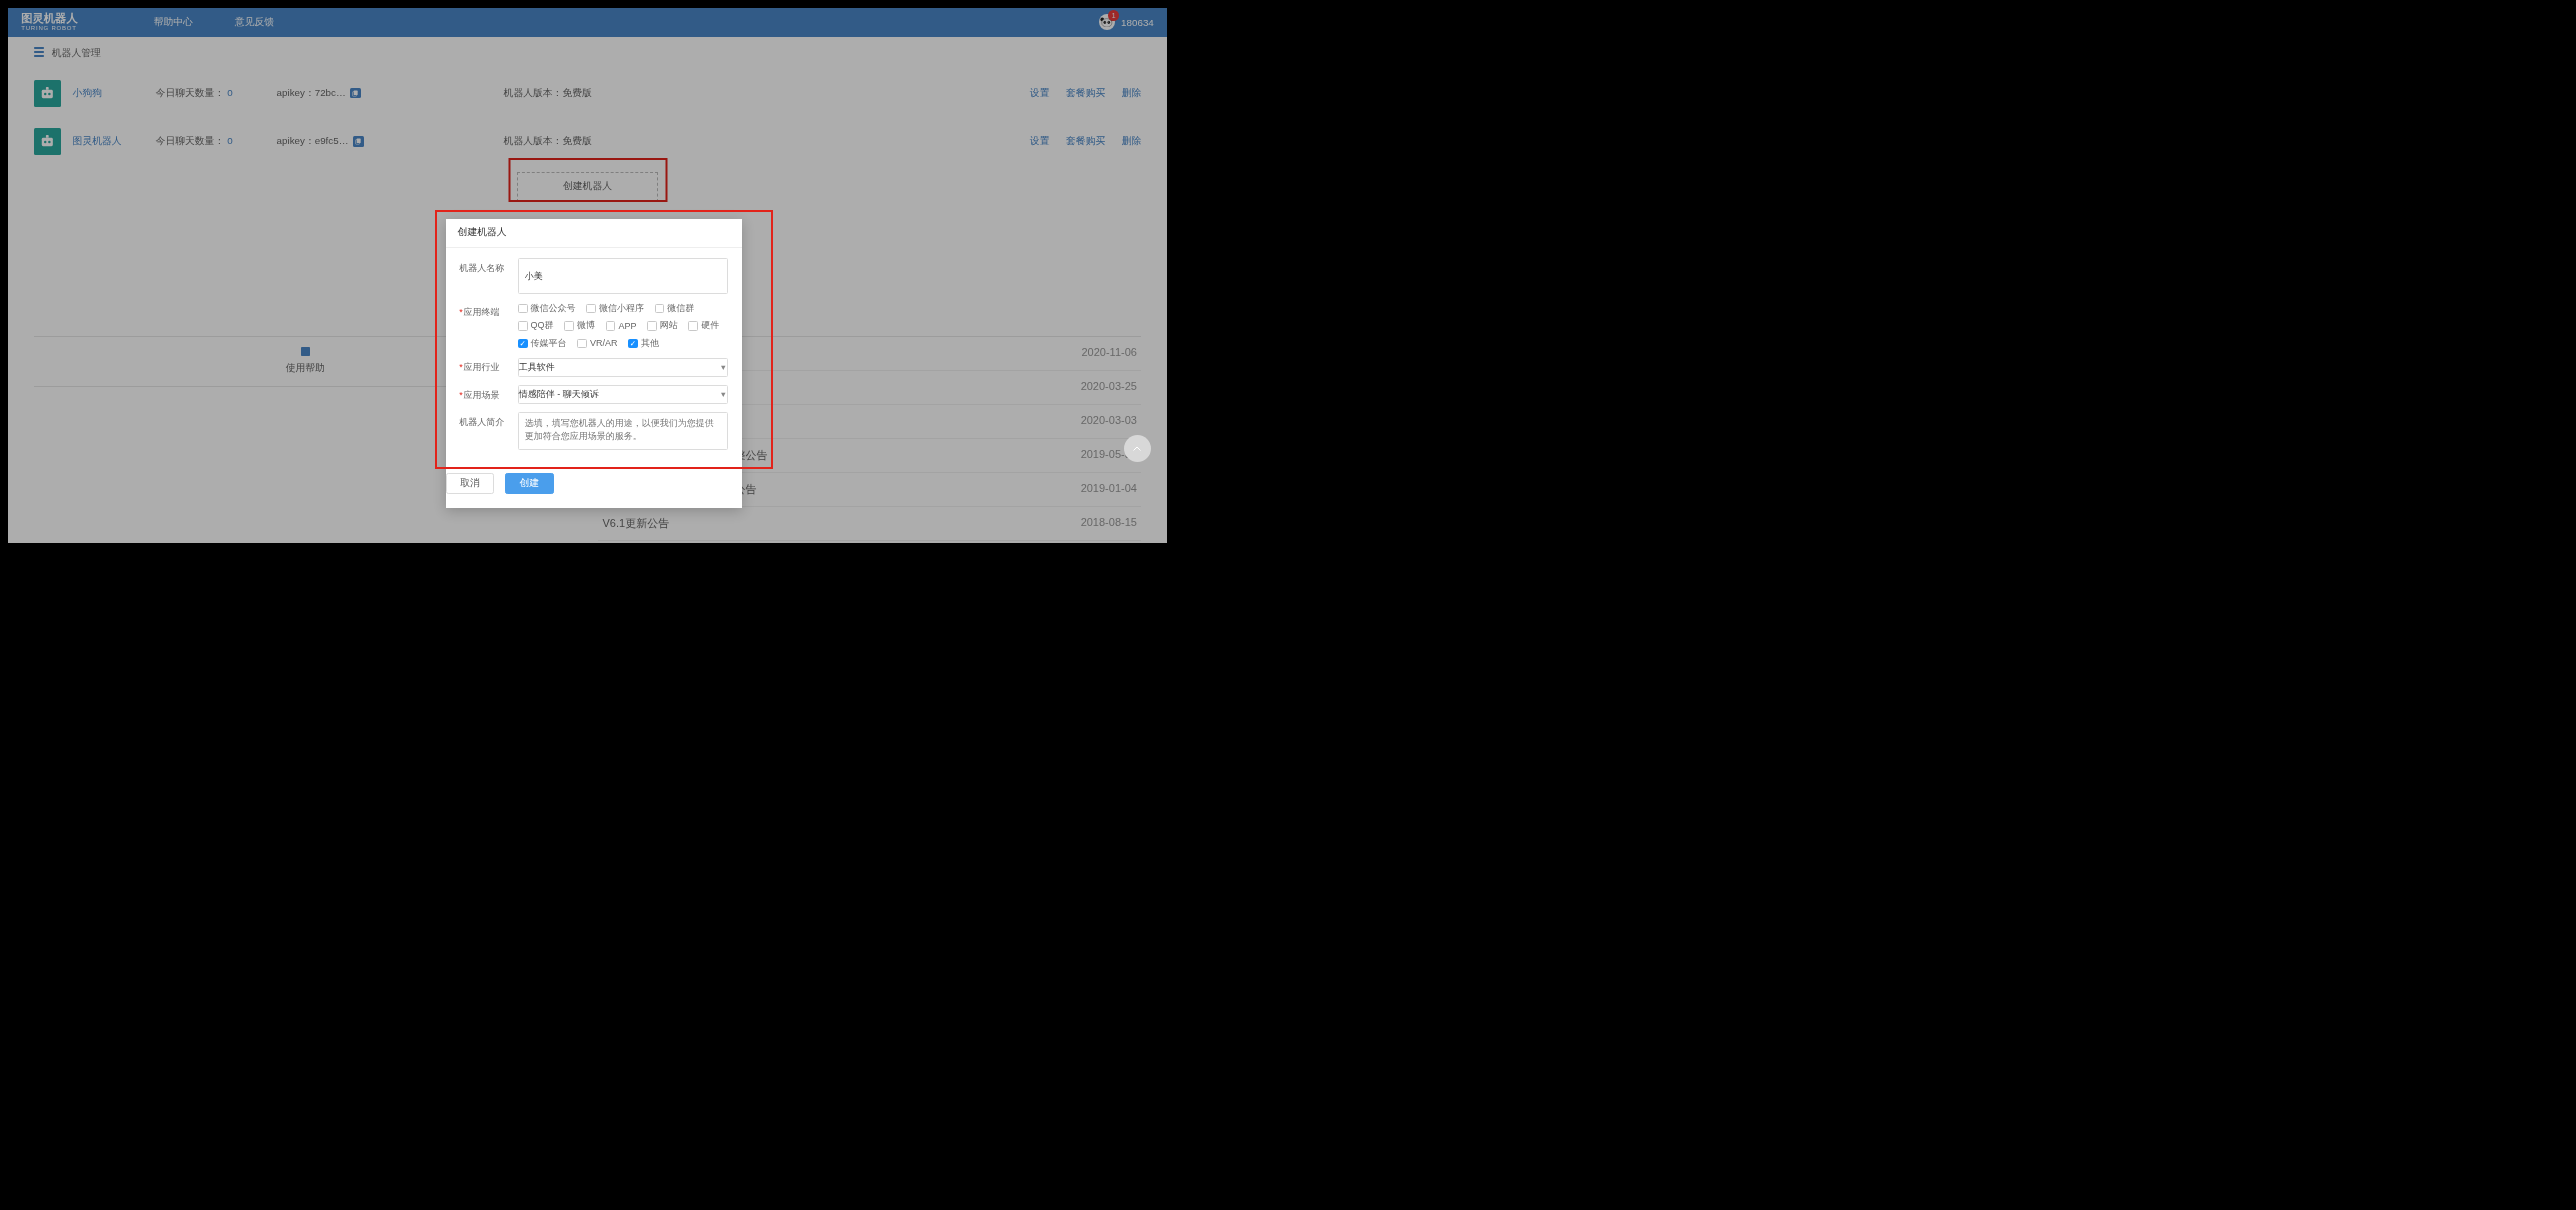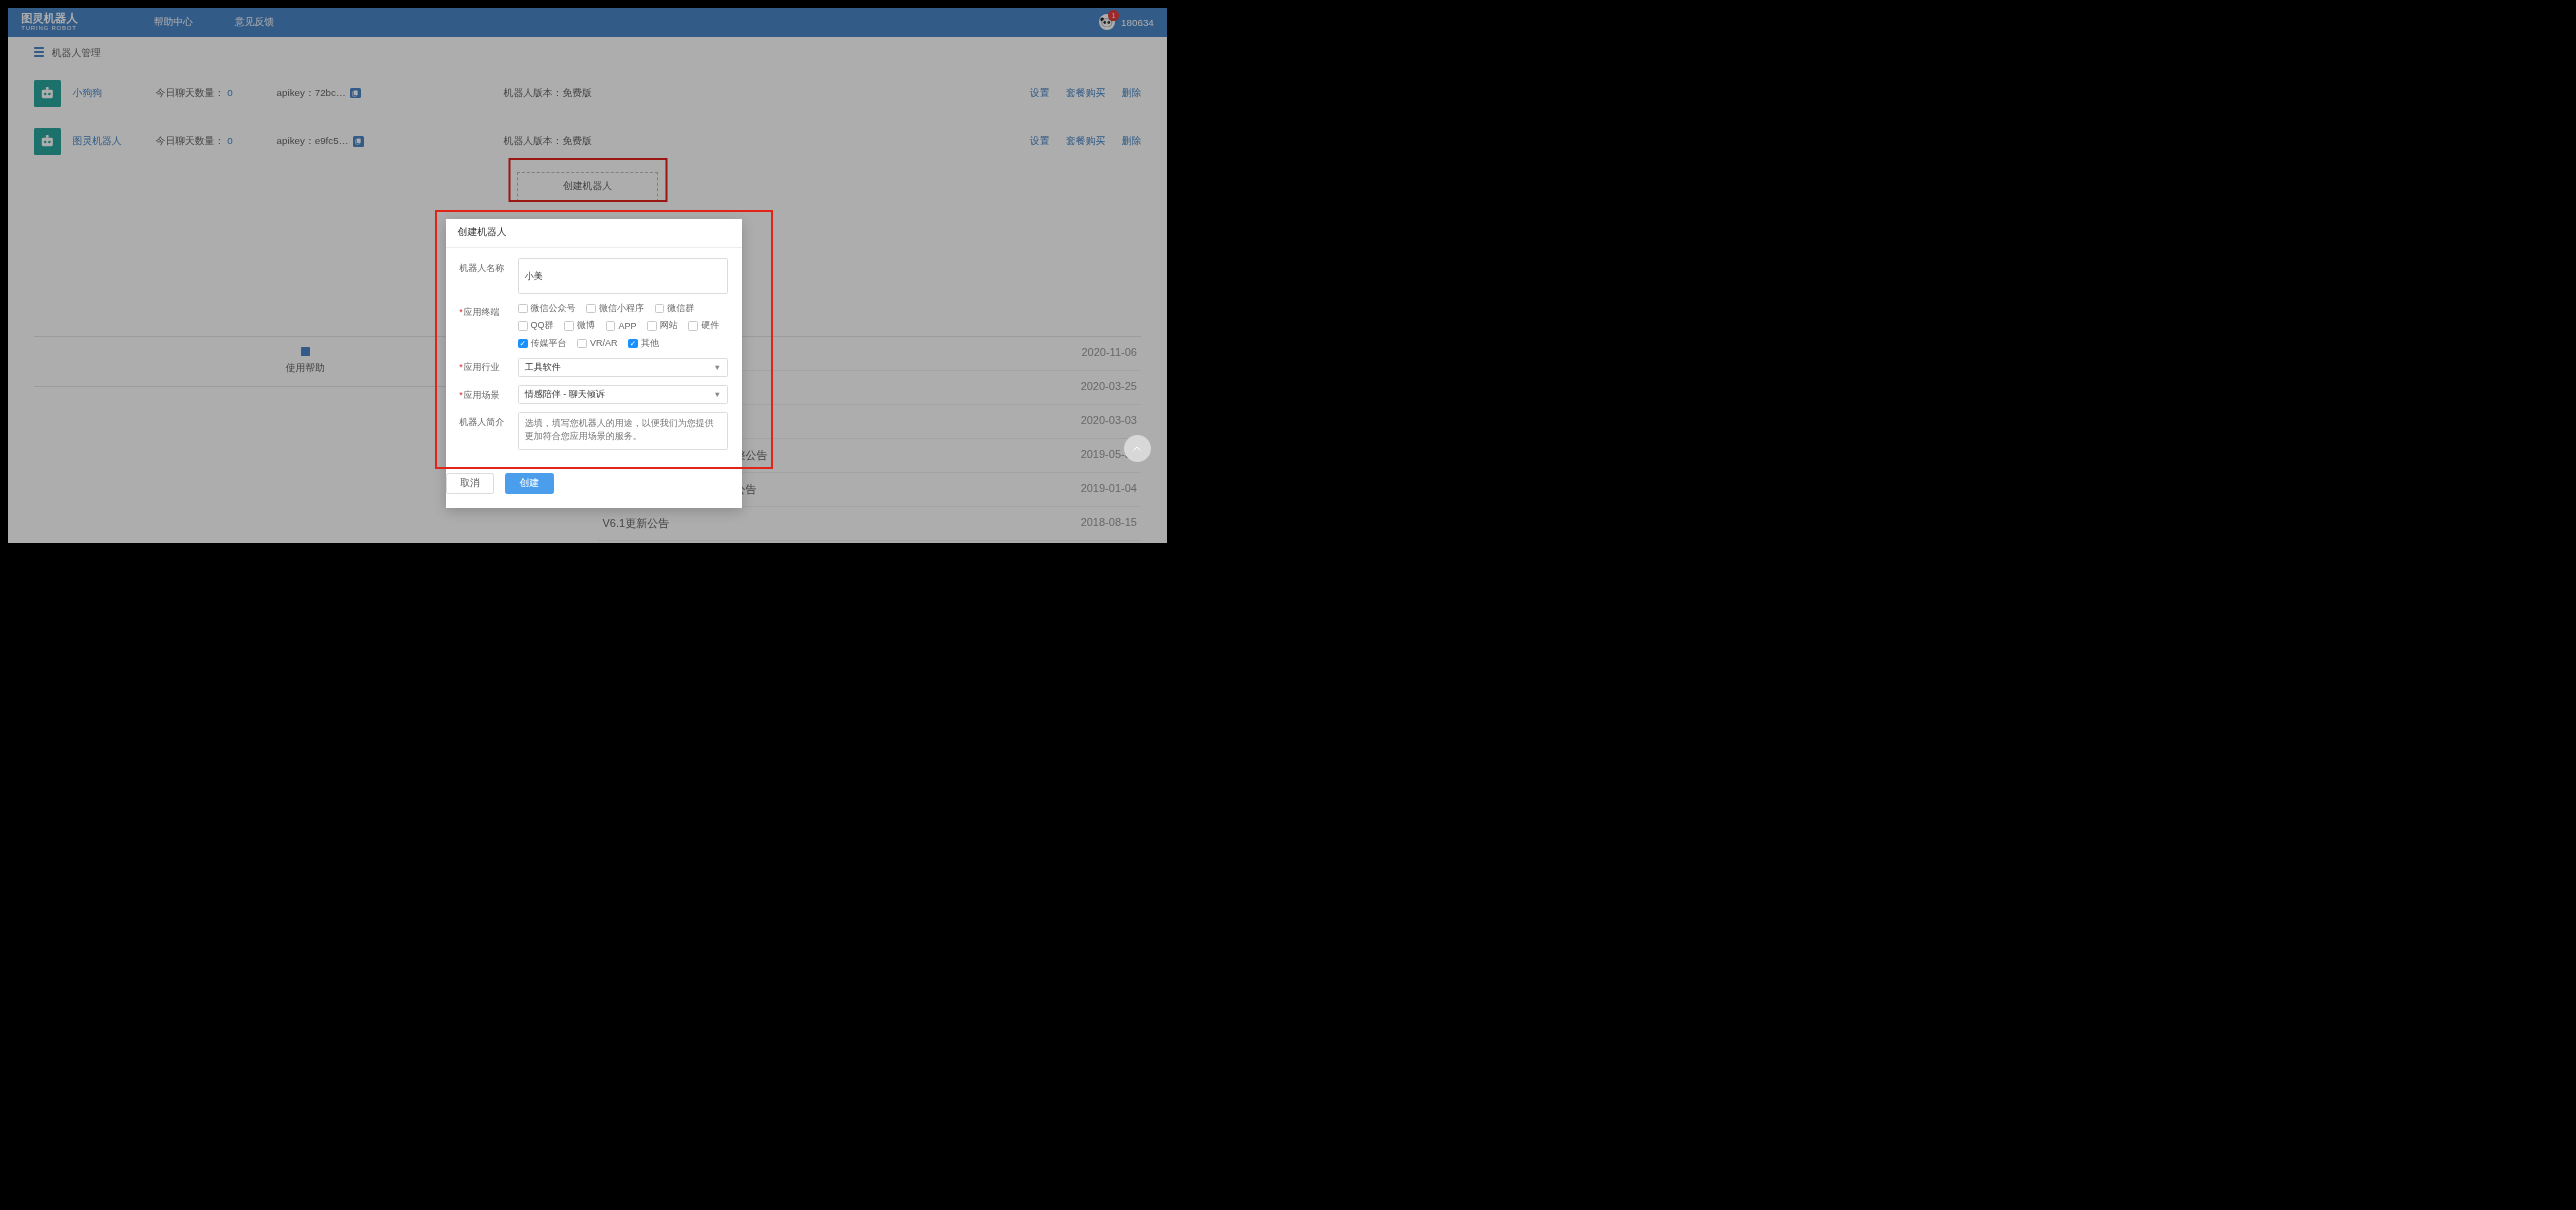--- a/index.html
+++ b/index.html
@@ -149,21 +149,21 @@
 .cb {
   width: 9.8px; height: 9.8px; border: 0.8px solid #c8c8c8; border-radius: 1.5px;
   display: inline-flex; align-items: center; justify-content: center;
   background: #fff;
 }
 .cb.checked { background: #1890ff; border-color: #1890ff; }
 .cb.checked::after { content: "✓"; color: #fff; font-size: 7.6px; line-height: 1; }
 .select {
   width: 100%; height: 19.6px; border: 0.8px solid #dcdcdc; border-radius: 1.5px;
   display: flex; align-items: center; justify-content: space-between;
-  padding: 0 6px; font-size: 9px; color: #333; cursor: pointer;
+  padding: 0 0; font-size: 9px; color: #333; cursor: pointer;
 }
 .select .caret { color: #888; font-size: 7.6px; }
 .textarea {
   width: 100%; height: 38px; border: 0.8px solid #dcdcdc; border-radius: 1.5px;
   padding: 3.8px 6px; font-size: 9px; color: #bbb; line-height: 1.5;
   resize: none;
 }
 .modal-footer {
   display: flex; justify-content: flex-start; gap: 10.6px;
   padding: 9px 0 13.6px 0;

